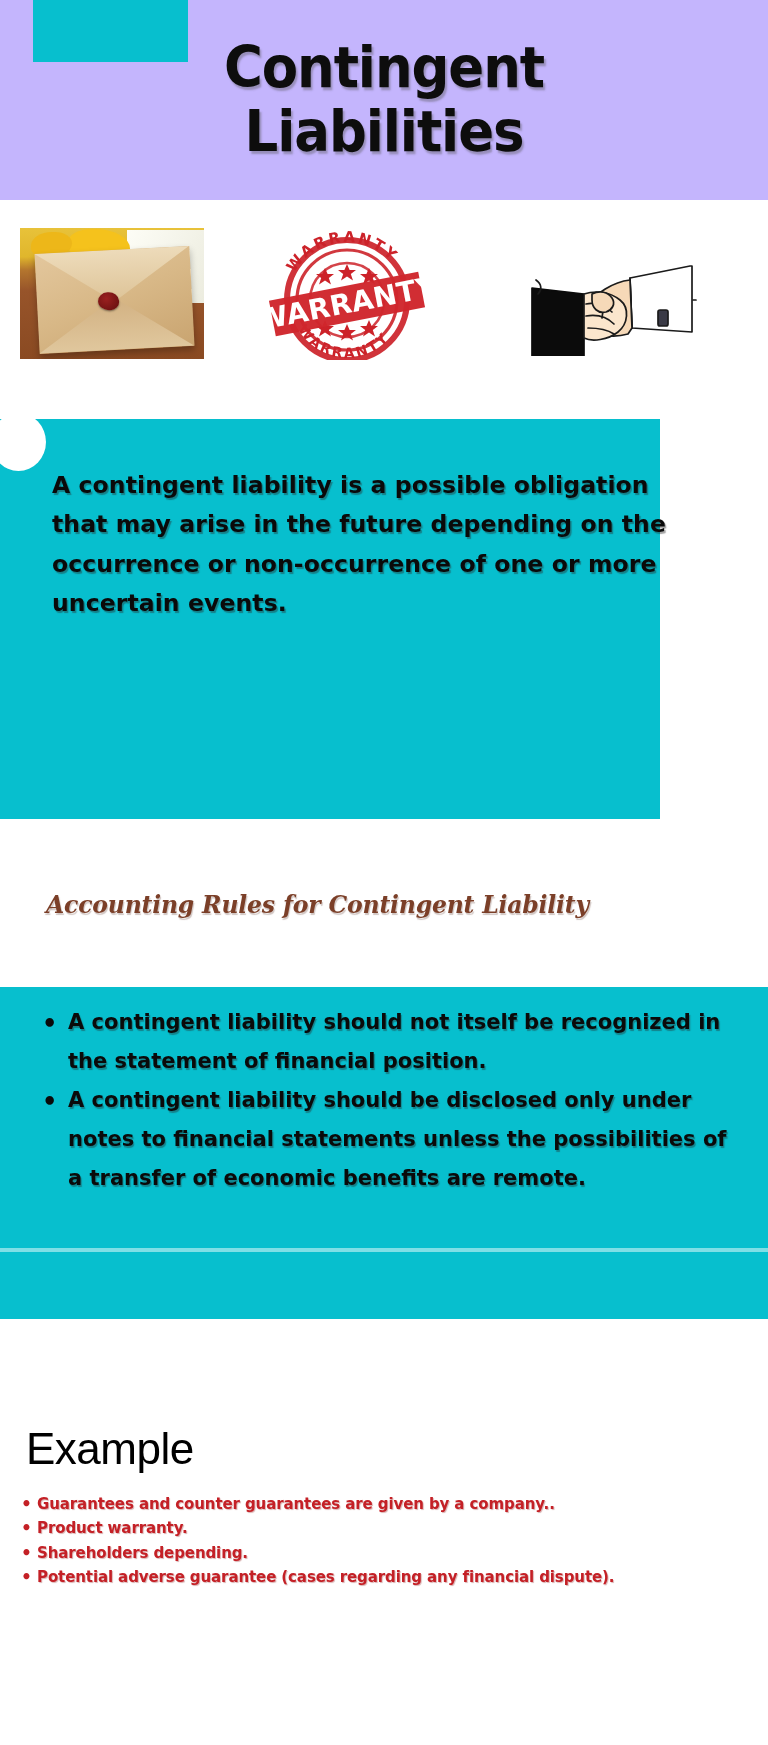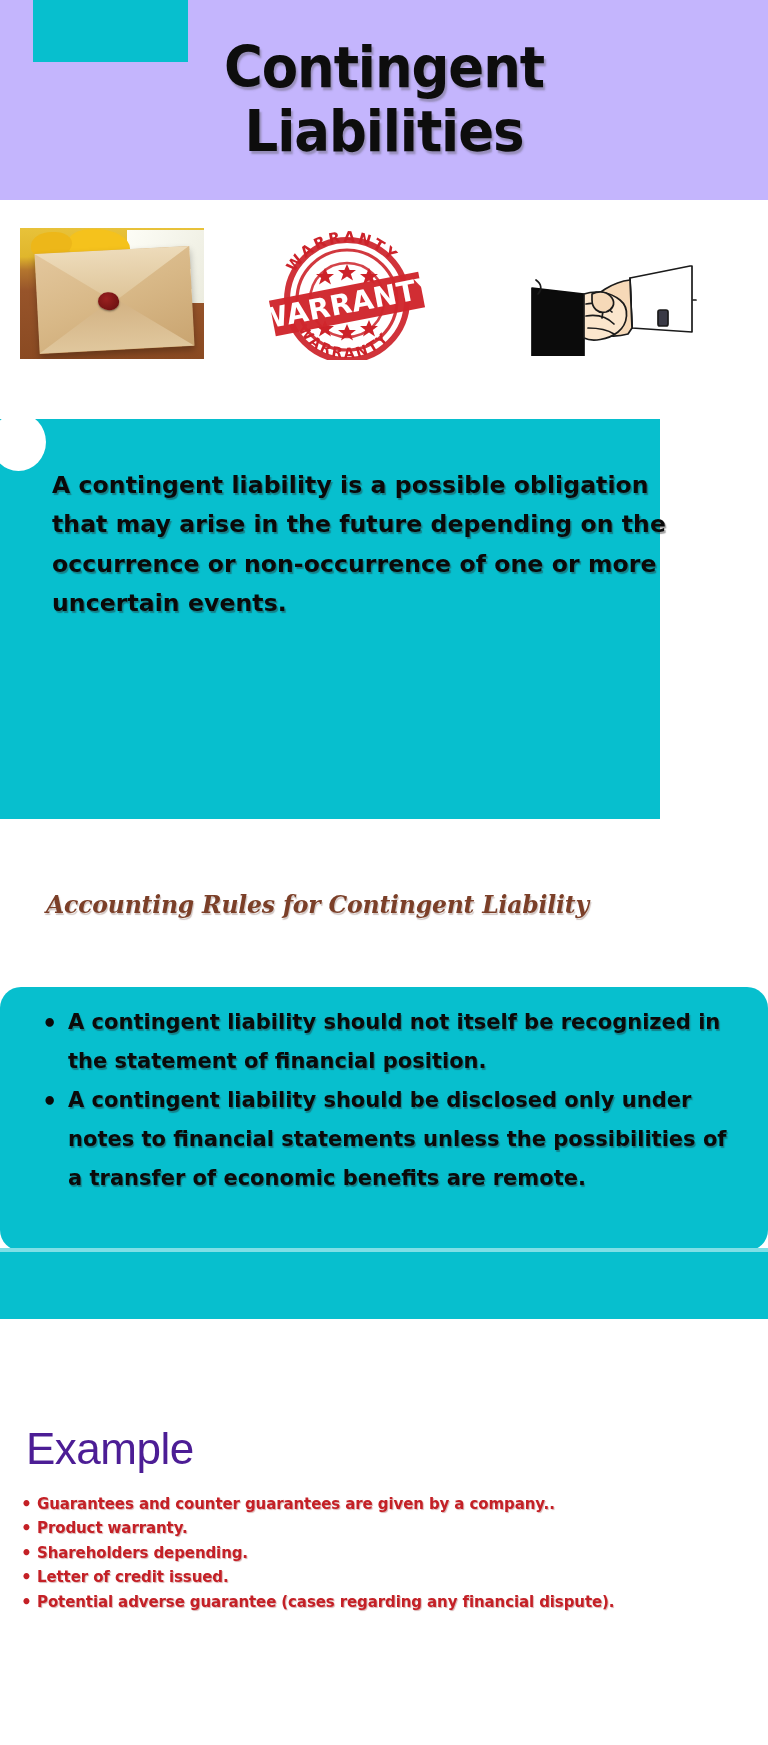--- a/index.html
+++ b/index.html
@@ -187,21 +187,20 @@
   }
 
   
   .panel-rules {
     position: absolute;
     left: 0;
     top: 987px;
     width: 768px;
     height: 264px;
     background: #07bfce;
-    border-radius: 21px;
   }
   .panel-rules-lower {
     position: absolute;
     left: 0;
     top: 1252px;
     width: 768px;
     height: 67px;
     background: #07bfce;
   }
   .rules-divider {
@@ -241,21 +240,21 @@
 
   
   .example-heading {
     position: absolute;
     left: 26px;
     top: 1424px;
     font-family: "Liberation Sans", sans-serif;
     font-weight: 400;
     font-size: 44px;
     letter-spacing: -0.5px;
-    color: #4c1d95;
+    color: #000000;
   }
   .example-list {
     position: absolute;
     left: 12px;
     top: 1492px;
     width: 740px;
     list-style: none;
   }
   .example-list li {
     position: relative;
@@ -380,15 +379,14 @@
   </ul>
 </div>
 <div class="rules-divider"></div>
 <div class="panel-rules-lower"></div>
 
 <div class="example-heading">Example</div>
 <ul class="example-list">
   <li>Guarantees and counter guarantees are given by a company..</li>
   <li>Product warranty.</li>
   <li>Shareholders depending.</li>
-  <li>Letter of credit issued.</li>
   <li>Potential adverse guarantee (cases regarding any financial dispute).</li>
 </ul>
 
 </body></html>

